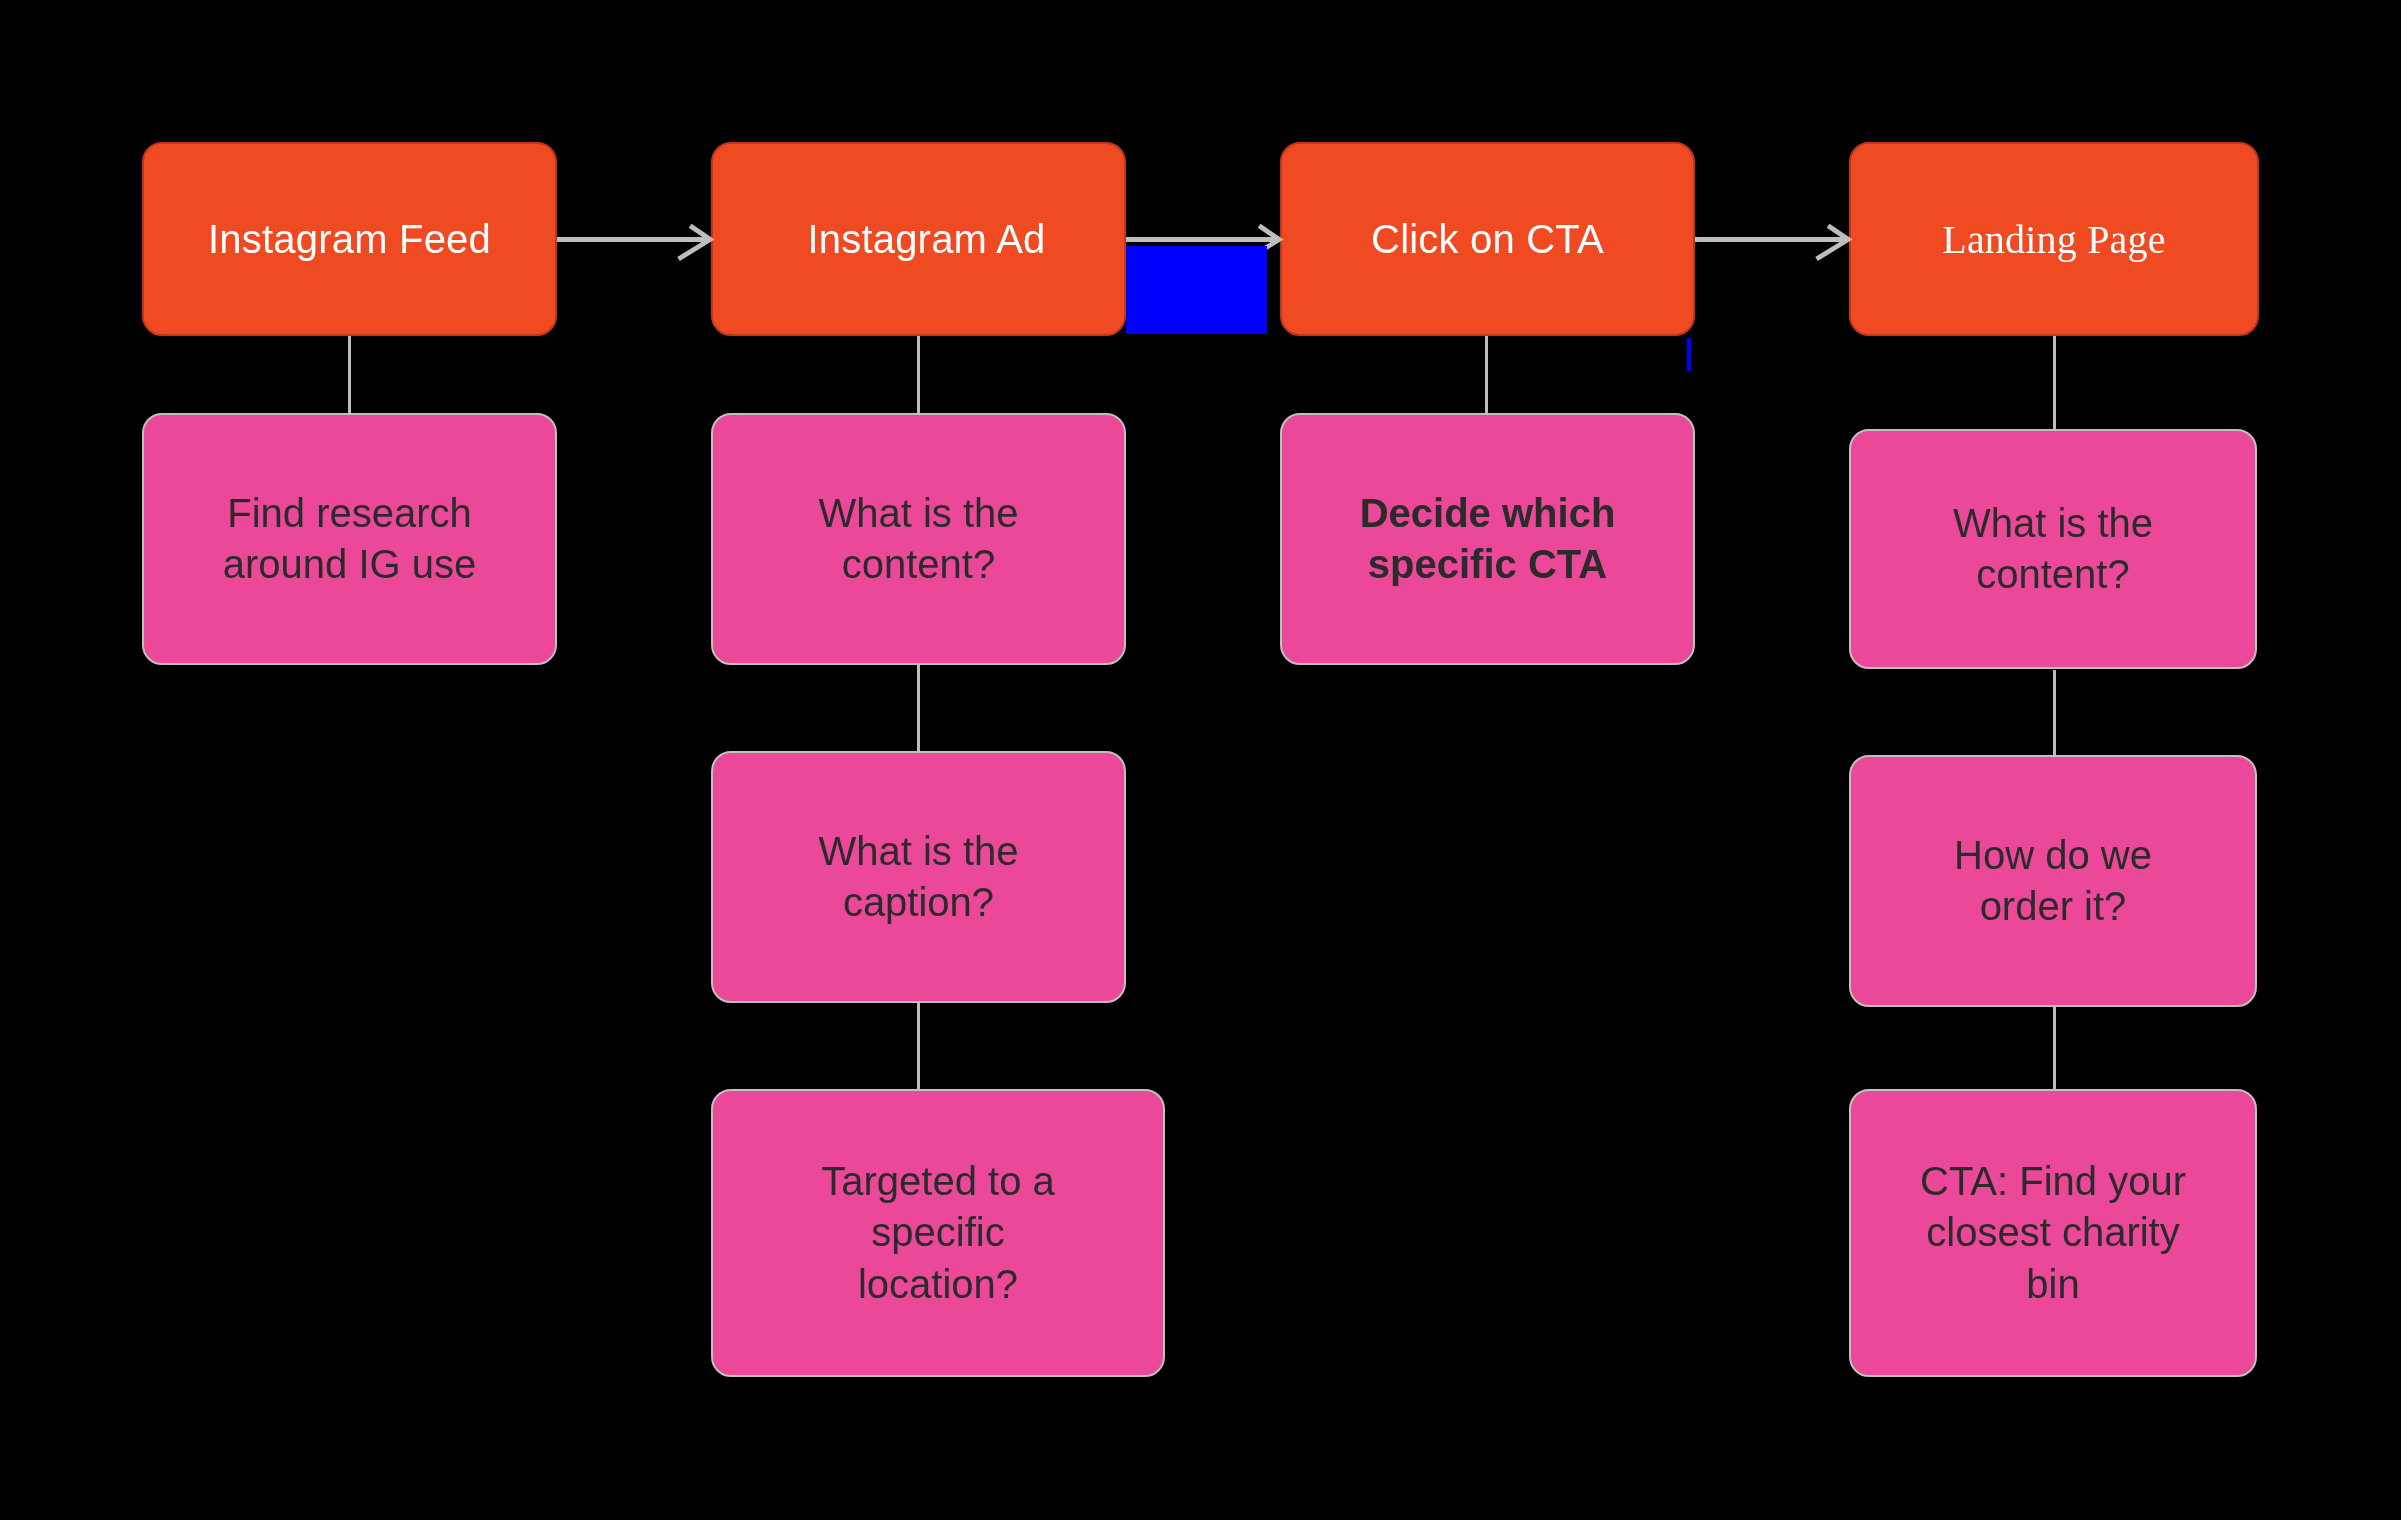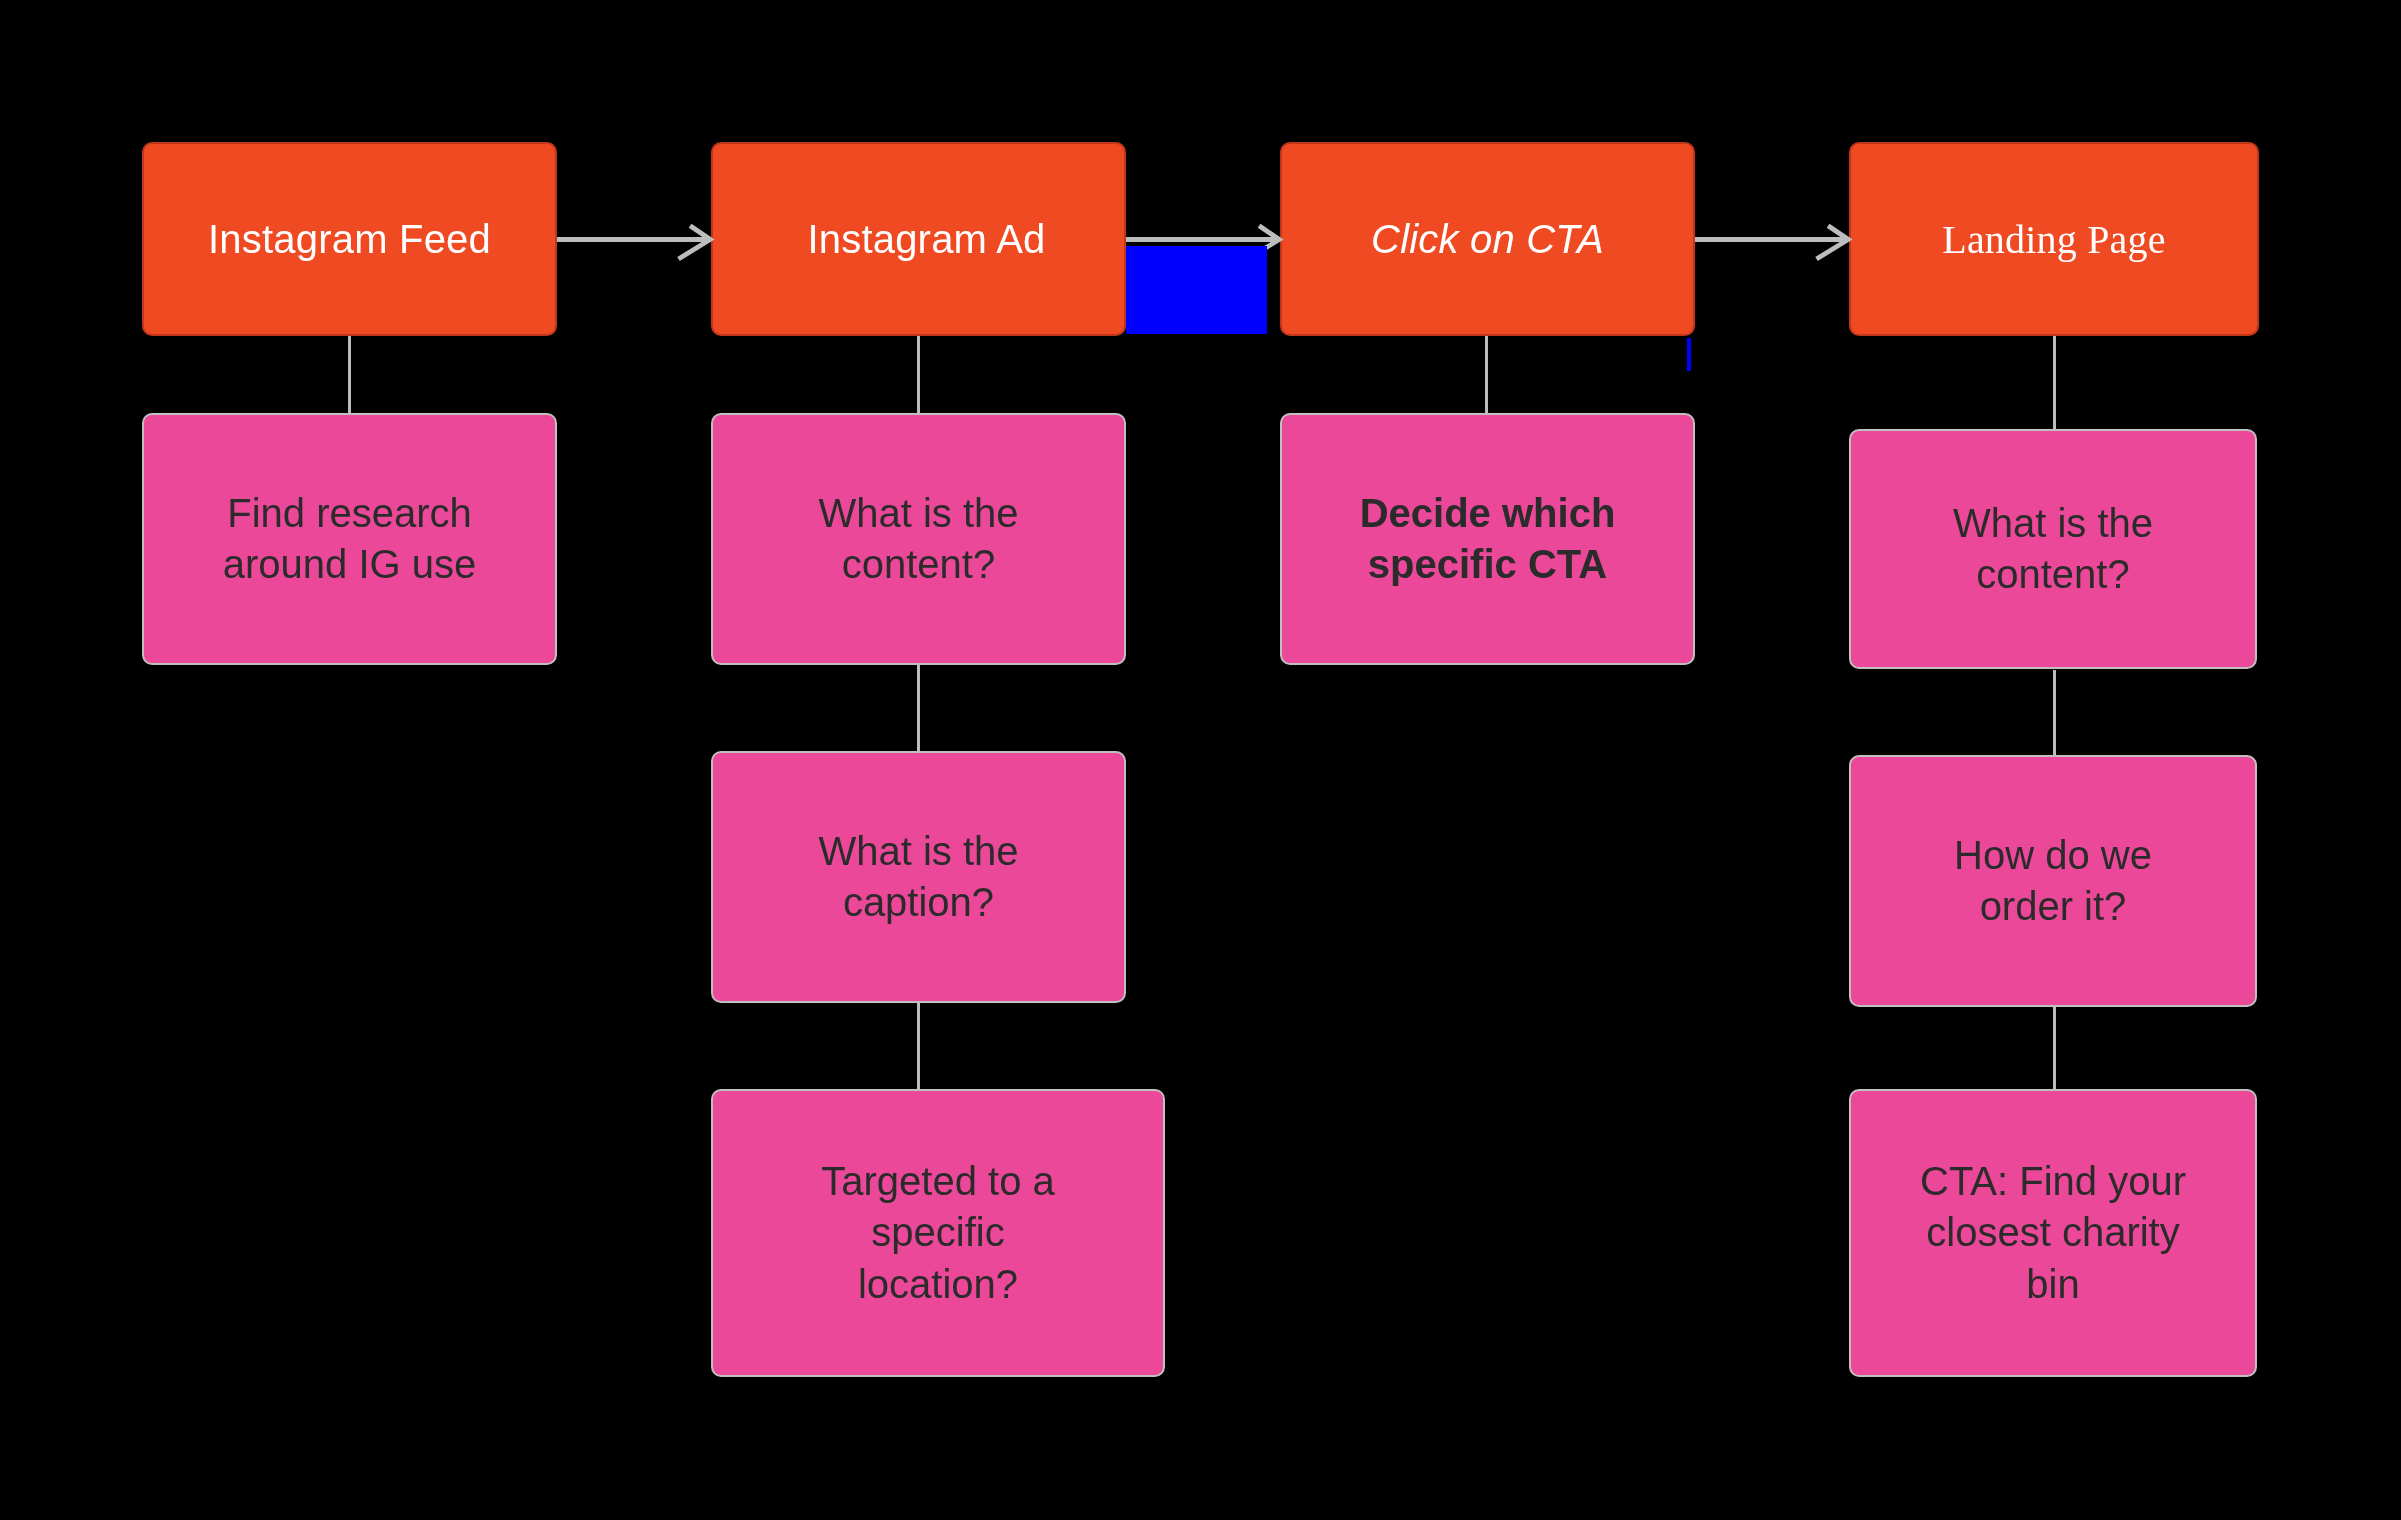--- a/index.html
+++ b/index.html
@@ -17,21 +17,21 @@
   }
 
   
   .node {
     position: absolute;
     box-sizing: border-box;
     display: flex;
     align-items: center;
     justify-content: center;
     text-align: center;
-    border-radius: 10px;
+    border-radius: 20px;
   }
   .node-stage {
     background: #F04A23;
     border: 2.9px solid #C0361B;
     color: #FFFFFF;
     font-size: 40px;
     font-weight: 400;
     letter-spacing: 0.2px;
   }
   .node-note {
@@ -74,21 +74,21 @@
 <div id="canvas">
 
   <div class="node node-stage" style="left:142px; top:142px; width:415px; height:194px;">
     <span>Instagram Feed</span>
   </div>
 
   <div class="node node-stage" style="left:711px; top:142px; width:415px; height:194px;padding-left:16px;">
     <span>Instagram Ad</span>
   </div>
 
-  <div class="node node-stage" style="left:1280px; top:142px; width:415px; height:194px;font-style:italic;">
+  <div class="node node-stage" style="left:1280px; top:142px; width:415px; height:194px;">
     <span>Click on CTA</span>
   </div>
 
   <div class="node node-stage" style="left:1849px; top:142px; width:410px; height:194px;font-family:Liberation Serif, serif;">
     <span>Landing Page</span>
   </div>
 
   <div class="harrow" style="left:557px; top:225px; width:159px;">
     <svg width="159" height="29" viewBox="0 0 166 30">
       <line x1="0" y1="15" x2="156" y2="15" stroke="#BDBDBD" stroke-width="5"></line>

